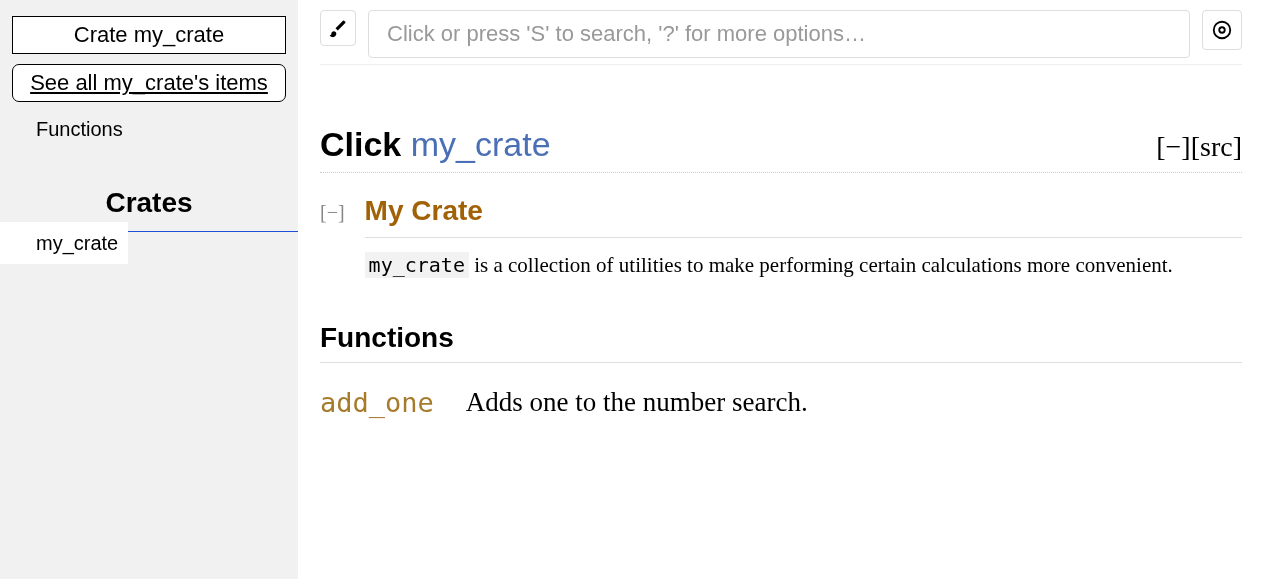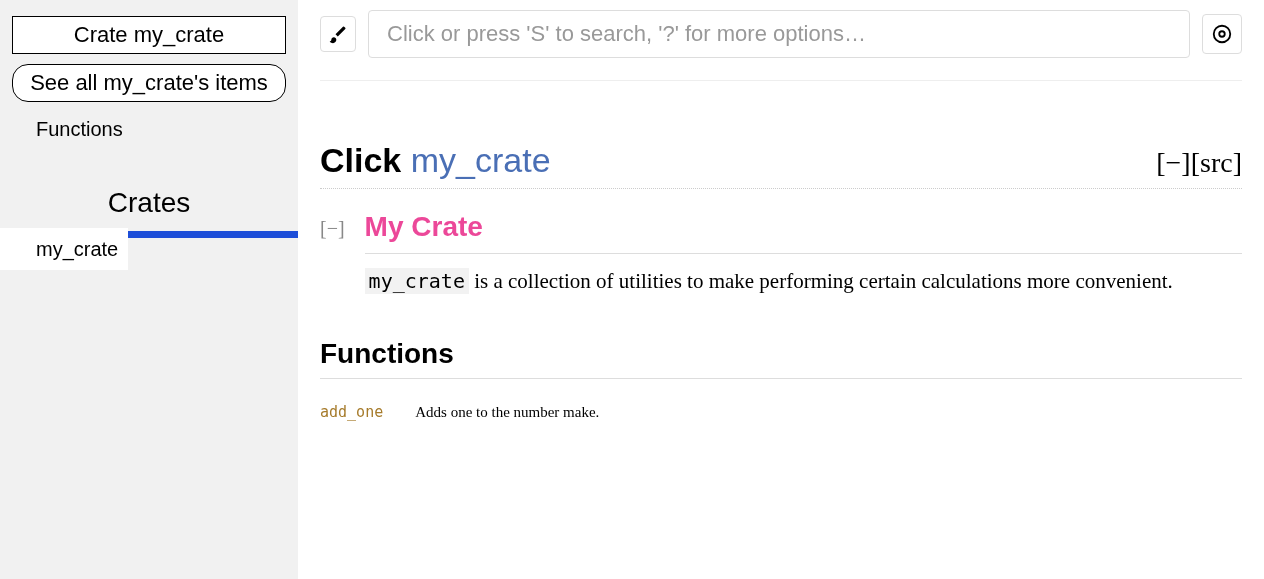--- a/index.html
+++ b/index.html
@@ -22,55 +22,56 @@
       display: block;
       margin: 4px 12px 10px 12px;
       border: 1px solid #000;
       text-align: center;
       font-size: 22px;
       padding: 5px 0;
       background: #fff;
       cursor: pointer;
     }
     .sidebar-box.rounded {
-      border-radius: 16px;
+      border-radius: 7px;
+      text-decoration: underline;
     }
     .sidebar-section-link {
       display: block;
       padding: 6px 10px 6px 36px;
       font-size: 20px;
       margin: 6px 0 6px 0;
       cursor: pointer;
       color: #000;
     }
     .sidebar-heading {
       font-size: 28px;
-      font-weight: normal;
+      font-weight: bold;
       text-align: center;
-      border-bottom: 7px solid #1d4ed8;
+      border-bottom: 1px solid #1d4ed8;
       padding: 10px 0 12px 0;
       margin-top: 30px;
     }
     .sidebar-crate-item {
       background: #fff;
       padding: 10px 10px 10px 36px;
       font-size: 20px;
       margin-top: 12px;
       cursor: pointer;
     }
     .main {
       flex: 1;
       padding: 10px 22px 0 22px;
       position: relative;
     }
     .top-row {
       display: flex;
-      align-items: center;
+      align-items: flex-start;
       gap: 12px;
-      padding-bottom: 22px;
+      padding-bottom: 6px;
       border-bottom: 1px solid #eee;
     }
     .theme-btn {
       width: 36px;
       height: 36px;
       border: 1px solid #ddd;
       border-radius: 4px;
       background: #fff;
       display: flex;
       align-items: center;
@@ -132,21 +133,21 @@
       font-family: Georgia, serif;
       margin-right: 20px;
       margin-top: 6px;
       cursor: pointer;
       flex-shrink: 0;
     }
     .doc-content { flex: 1; }
     .doc-heading {
       font-size: 28px;
       font-weight: bold;
-      color: #ec4899;
+      color: #a16207;
       font-family: "Helvetica Neue", Arial, sans-serif;
       padding-bottom: 10px;
       border-bottom: 1px solid #ddd;
       cursor: pointer;
     }
     .doc-body {
       font-family: Georgia, "Times New Roman", serif;
       font-size: 21px;
       line-height: 1.5;
       margin-top: 12px;
@@ -162,22 +163,22 @@
       font-size: 28px;
       font-weight: 600;
       font-family: "Helvetica Neue", Arial, sans-serif;
       margin-top: 40px;
       padding-bottom: 8px;
       border-bottom: 1px solid #ddd;
     }
     .fn-row {
       display: flex;
       margin-top: 24px;
-      font-size: 15px;
-      align-items: flex-end;
+      font-size: 27px;
+      align-items: flex-start;
     }
     .fn-name {
       font-family: "Menlo", "Monaco", monospace;
       color: #a67b2b;
       margin-right: 32px;
       cursor: pointer;
     }
     .fn-desc {
       font-family: Georgia, "Times New Roman", serif;
     }
@@ -224,15 +225,15 @@
       <h2 class="doc-heading">My Crate</h2>
       <p class="doc-body">
         <code>my_crate</code><span> is a collection of utilities to make performing certain calculations more convenient.</span>
       </p>
     </div>
   </div>
 
   <h2 class="section-title">Functions</h2>
   <div class="fn-row">
     <a class="fn-name">add_one</a>
-    <span class="fn-desc">Adds one to the number make.</span>
+    <span class="fn-desc">Adds one to the number search.</span>
   </div>
 </main>
 
 </body></html>

